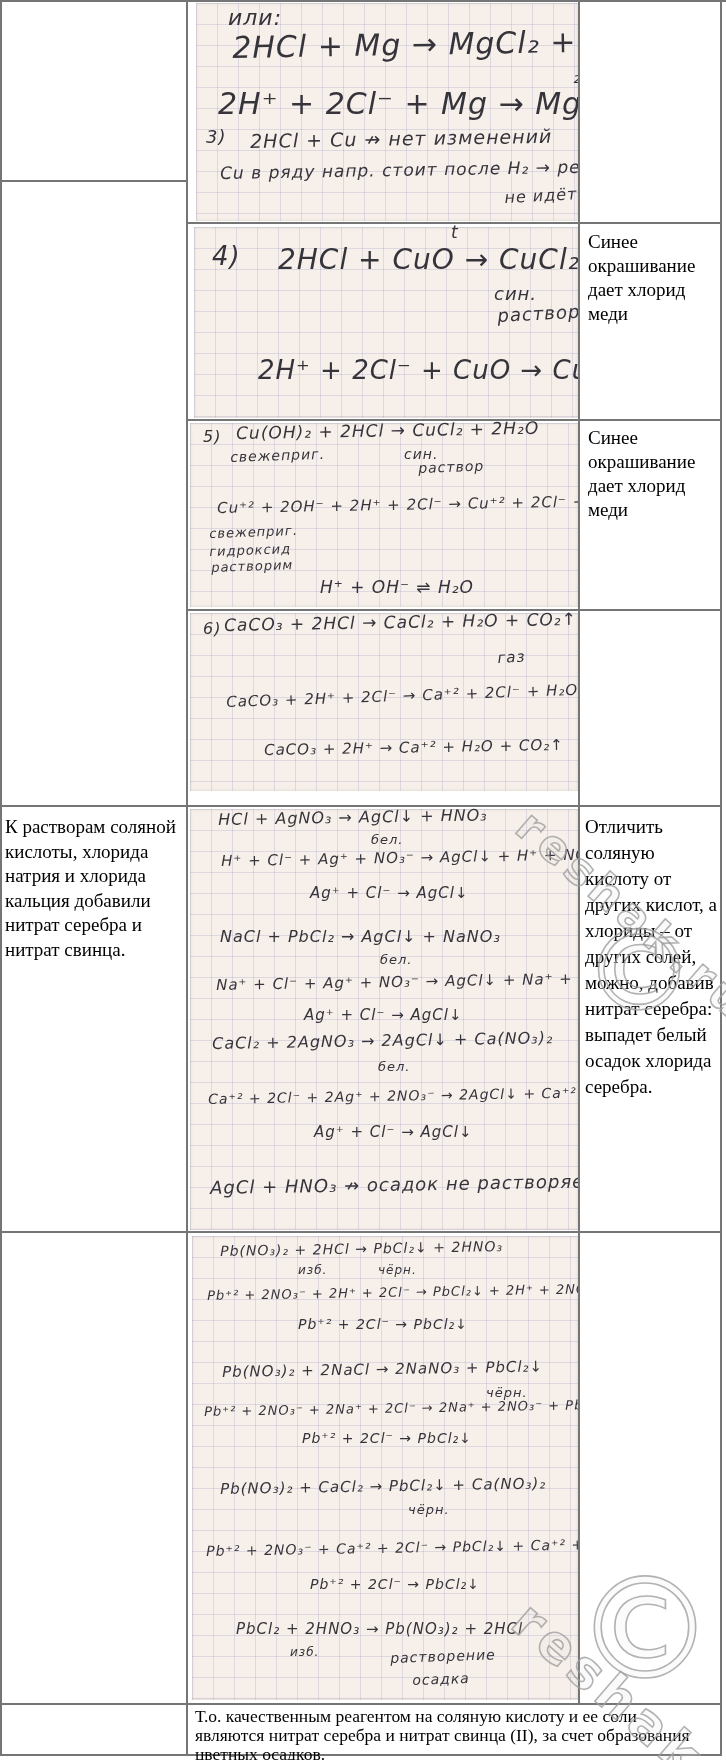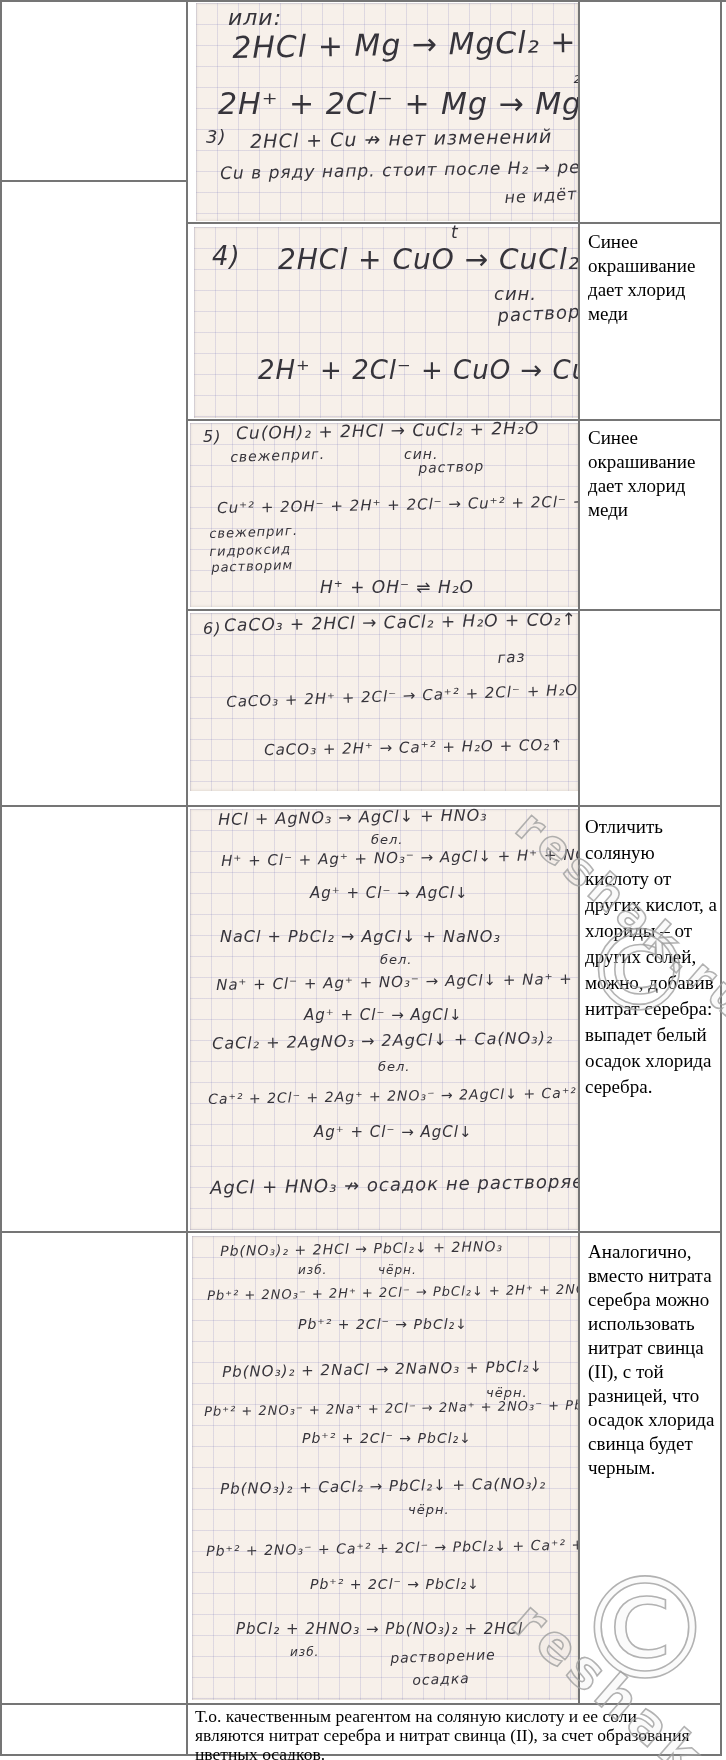--- a/index.html
+++ b/index.html
@@ -122,25 +122,25 @@
   <div class="bline" style="left:186px;top:609px;width:536px;height:2px;"></div>
   <div class="bline" style="left:0;top:805px;width:722px;height:2px;"></div>
   <div class="bline" style="left:0;top:1231px;width:722px;height:2px;"></div>
   <div class="bline" style="left:0;top:1703px;width:722px;height:2px;"></div>
   <div class="bline" style="left:0;top:1754px;width:722px;height:2px;"></div>
   <div class="bline" style="left:0;top:0;width:2px;height:1756px;"></div>
   <div class="bline" style="left:186px;top:0;width:2px;height:1756px;"></div>
   <div class="bline" style="left:578px;top:0;width:2px;height:1705px;"></div>
   <div class="bline" style="left:720px;top:0;width:2px;height:1756px;"></div>
 
+  <div class="typed task">К растворам соляной кислоты, хлорида натрия и хлорида кальция добавили нитрат серебра и нитрат свинца.</div>
 
   <div class="typed ann" style="top:230px;">Синее окрашивание дает хлорид меди</div>
   <div class="typed ann" style="top:426px;">Синее окрашивание дает хлорид меди</div>
   <div class="typed ann-wide typed" style="position:absolute;top:814px;">Отличить соляную кислоту от других кислот, а хлориды – от других солей, можно, добавив нитрат серебра: выпадет белый осадок хлорида серебра.</div>
-  <div class="typed ann" style="top:1240px;">Аналогично, вместо нитрата серебра можно использовать нитрат свинца (II), с той разницей, что осадок хлорида свинца будет черным.</div>
 
   <div class="typed conclusion">Т.о. качественным реагентом на соляную кислоту и ее соли являются нитрат серебра и нитрат свинца (II), за счет образования цветных осадков.</div>
 
   <div class="wm" style="left:540px;top:800px;font-size:44px;transform:rotate(41deg);">reshak.ru</div>
   <div class="wm-sym" style="left:583px;top:915px;font-size:112px;">©</div>
   <div class="wm" style="left:540px;top:1590px;font-size:52px;transform:rotate(41deg);">reshak.ru</div>
   <div class="wm-sym" style="left:575px;top:1560px;font-size:140px;">©</div>
 
 </div>
 

